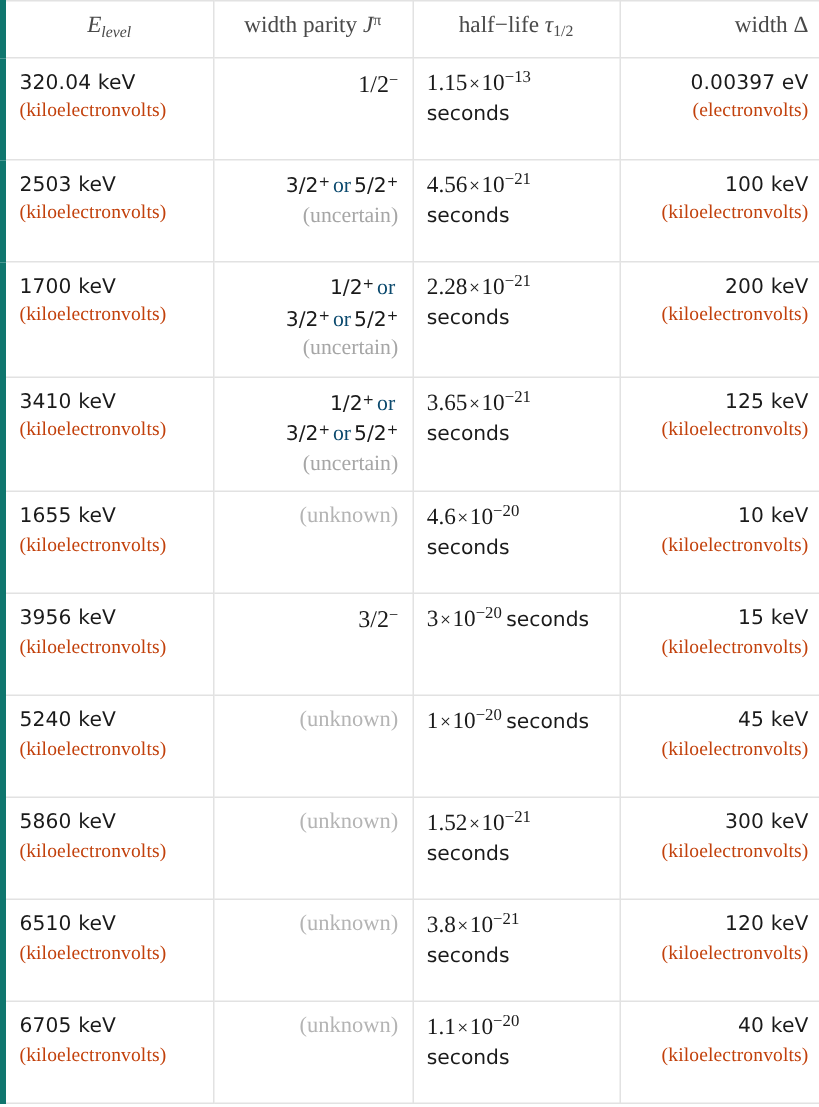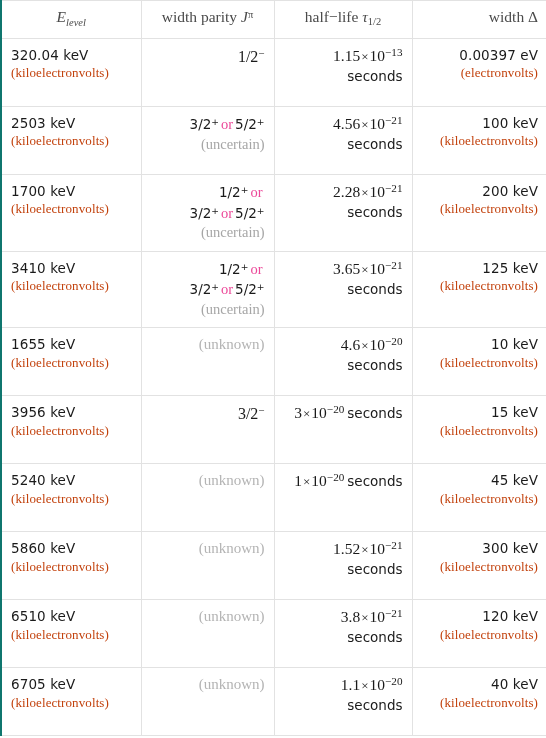--- a/index.html
+++ b/index.html
@@ -31,21 +31,21 @@
     border-top: none;
     vertical-align: top;
     padding: 7px 9px 8px 9px;
     box-sizing: border-box;
   }
   .nuclear-table tr:first-child th {
     border-top: 1px solid #e2e2e2;
   }
   .nuclear-table th:first-child,
   .nuclear-table td:first-child {
-    border-left: 2px solid #0f766e;
+    border-left: 4px solid #0f766e;
   }
   .nuclear-table th:last-child,
   .nuclear-table td:last-child {
     border-right: none;
     text-align: right;
   }
 
   
   thead th {
     font-family: "Liberation Serif", serif;
@@ -86,38 +86,38 @@
     color: #c2410c;
     line-height: 1.3;
     letter-spacing: 0.1px;
     word-break: break-all;
     margin-top: 1px;
   }
 
   .cell-level  { text-align: left; }
   .cell-width  { text-align: left; }
   .cell-spin   { text-align: right; }
-  .cell-half   { text-align: right; }
+  .cell-half   { text-align: left; }
 
   
   .spin-line {
     font-family: "DejaVu Sans", sans-serif;
     font-size: 13.5px;
     color: #1a1a1a;
     line-height: 1.42;
   }
   .spin-serif {
     font-family: "Liberation Serif", serif;
     font-size: 16px;
     color: #1a1a1a;
   }
   .spin-or {
     font-family: "Liberation Serif", serif;
     font-size: 14.5px;
-    color: #ec4899;
+    color: #0c4a6e;
     padding: 0 2px;
     text-align: right;
   }
   .spin-note {
     display: block;
     font-family: "Liberation Serif", serif;
     font-size: 14.5px;
     color: #a6a6a6;
     line-height: 1.35;
     text-align: right;

